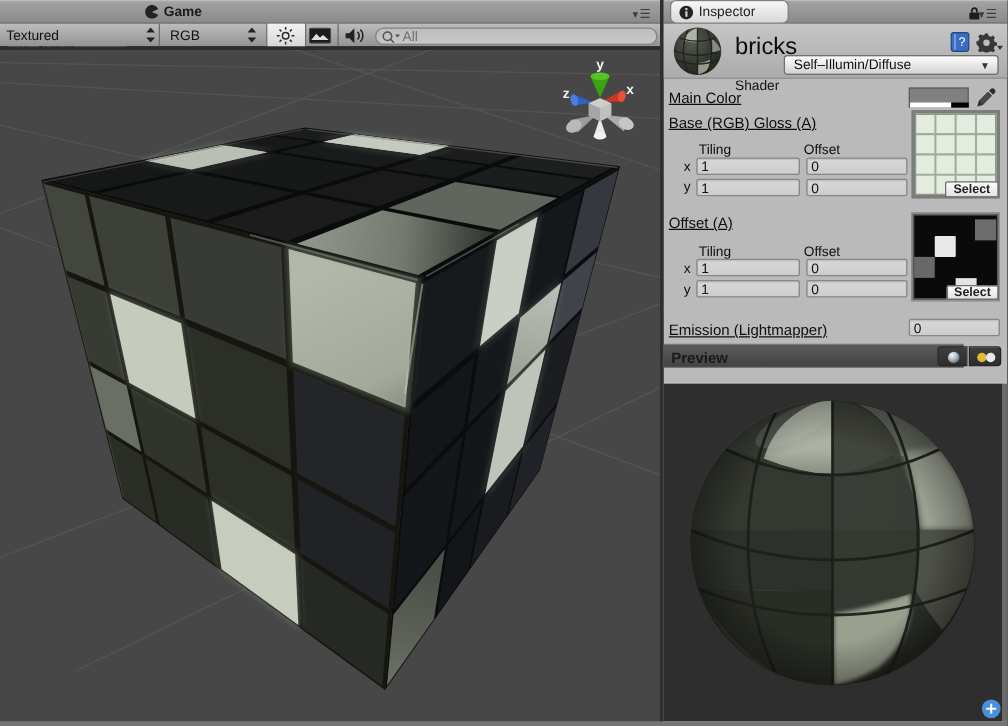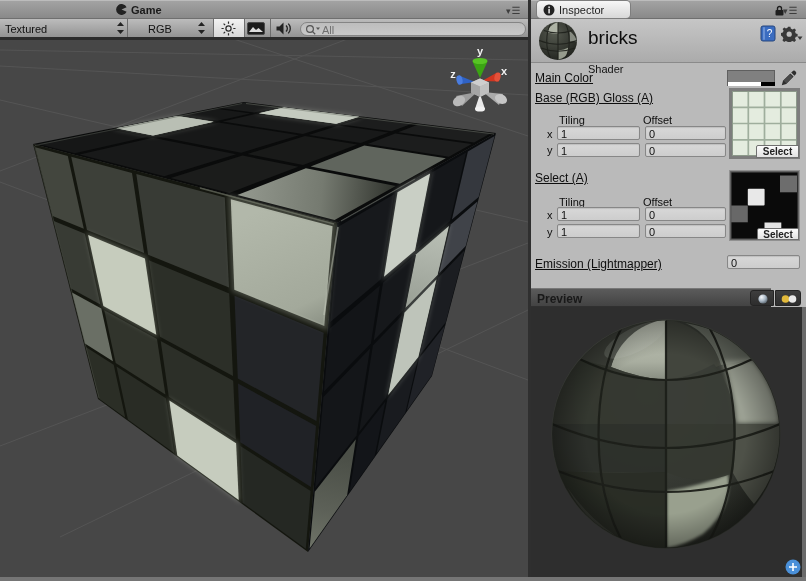--- a/index.html
+++ b/index.html
@@ -16,21 +16,21 @@
 .tsep{position:absolute;top:0;width:1px;height:18px;background:#6d6d6d;}
 .ddtext{position:absolute;top:4px;font-size:11px;color:#111;}
 .updown{position:absolute;top:3px;width:7px;height:12px;}
 
 #inspector{position:absolute;left:531px;top:0;width:275px;height:581px;background:#bababa;}
 #insphead{position:absolute;left:0;top:19px;width:275px;height:44px;background:linear-gradient(#c6c6c6,#ababab);border-bottom:1px solid #8a8a8a;}
 .lbl{position:absolute;font-size:12px;color:#0e0e0e;text-decoration:underline;}
 .slbl{position:absolute;font-size:11px;color:#0e0e0e;}
 .field{position:absolute;height:14px;background:linear-gradient(#d8d8d8,#cdcdcd);border:1px solid #878787;border-radius:2px;font-size:11px;color:#111;padding:1px 0 0 3px;box-shadow:inset 0 1px 1px rgba(0,0,0,0.12);}
 .selectbtn{position:absolute;background:linear-gradient(#fdfdfd,#e2e2e2);border:1px solid #707070;font-size:10px;font-weight:bold;color:#222;text-align:center;border-radius:2px 0 0 0;}
-#prevhead{position:absolute;left:0;top:288px;width:240px;height:19px;background:linear-gradient(#5b5b5b,#434343);border-top:1px solid #777;border-bottom:1px solid #303030;}
+#prevhead{position:absolute;left:0;top:275px;width:240px;height:19px;background:linear-gradient(#5b5b5b,#434343);border-top:1px solid #777;border-bottom:1px solid #303030;}
 #prevarea{position:absolute;left:0;top:307px;width:271px;height:270px;background:#2e2e2e;}
 </style></head>
 <body>
 <div id="page">
 
 <div class="tabbar" style="left:0;width:528px;">
   <div class="tab active" style="left:7px;width:94px;margin-top:28px;">
     <svg width="11" height="11" style="margin-right:4px" viewBox="0 0 11 11">
           <g stroke="#333" stroke-width="1">
             <path d="M3.5 0v11M7.5 0v11M0 3.5h11M0 7.5h11"></path>
@@ -42,21 +42,21 @@
         </svg>Game</div>
   <div class="paneicons" style="left:506px;">▾<span style="font-size:10px">☰</span></div>
 </div>
 
 <div id="toolbar">
   <div class="ddtext" style="left:5px;">Textured</div>
   <svg class="updown" style="left:117px;" viewBox="0 0 7 12">
         <path d="M3.5 0L7 4H0Z M3.5 12L0 8h7Z" fill="#222"></path>
       </svg>
   <div class="tsep" style="left:127px;"></div>
-  <div class="ddtext" style="left:148px;">RGB</div>
+  <div class="ddtext" style="left:136px;">RGB</div>
   <svg class="updown" style="left:198px;" viewBox="0 0 7 12">
         <path d="M3.5 0L7 4H0Z M3.5 12L0 8h7Z" fill="#222"></path>
       </svg>
   <div class="tsep" style="left:213px;"></div>
   <div class="abs" style="left:214px;top:0;width:30px;height:18px;background:linear-gradient(#f2f2f2,#d7d7d7);"></div>
   <svg class="abs" style="left:221px;top:2px;" width="15" height="15" viewBox="0 0 15 15">
         <g stroke="#2a2a2a" stroke-width="1.2">
           <circle cx="7.5" cy="7.5" r="2.6" fill="none"></circle>
           <path d="M7.5 0.5v2.2M7.5 12.3v2.2M0.5 7.5h2.2M12.3 7.5h2.2M2.6 2.6l1.5 1.5M10.9 10.9l1.5 1.5M12.4 2.6l-1.5 1.5M4.1 10.9l-1.5 1.5"></path>
         </g>
@@ -264,20 +264,21 @@
               <path d="M12.5 3 C7.5 12 7.5 28 12.5 37"></path>
               <path d="M27.5 3 C32.5 12 32.5 28 27.5 37"></path>
        <path d="M5.8 9.5 Q20 14.5 34.2 9.5"></path>
               <path d="M1.2 19.5 Q20 27 38.8 19.5"></path>
               <path d="M3 27 Q20 33.5 37 27"></path>
       </g>
      </g>
    </svg>
    <div class="abs" style="left:57px;top:8px;font-size:19px;color:#0c0c0c;">bricks</div>
    <div class="abs" style="left:57px;top:44px;font-size:11px;color:#141414;">Shader</div>
+   <div class="abs" style="left:96px;top:25px;width:172px;height:16px;background:linear-gradient(#fefefe,#d2d2d2);border:1px solid #707070;border-radius:3px;font-size:11px;color:#111;padding:1px 0 0 7px;">Self–Illumin/Diffuse<span style="position:absolute;right:6px;top:3px;font-size:8px;color:#333;">▼</span></div>
    <svg class="abs" style="left:229px;top:6px" width="17" height="17" viewBox="0 0 17 17">
           <rect x="1" y="1" width="14" height="15" rx="2" fill="#3a6cc0" stroke="#26477e"></rect>
           <path d="M4 2.2v12.6" stroke="#7ea3dd" stroke-width="1.4"></path>
           <text x="9.6" y="12" font-size="10" fill="#fff" text-anchor="middle" font-family="Liberation Sans">?</text>
         </svg>
    <svg class="abs" style="left:250px;top:7px" width="22" height="16" viewBox="0 0 22 16">
      <g fill="#383838">
             <path d="M7 0.8h2.4l0.4 1.8 1.8 0.8 1.7-1 1.7 1.7-1 1.7 0.8 1.8 1.8 0.4v2.4l-1.8 0.4-0.8 1.8 1 1.7-1.7 1.7-1.7-1-1.8 0.8-0.4 1.8H7l-0.4-1.8-1.8-0.8-1.7 1-1.7-1.7 1-1.7-0.8-1.8L0 9.4V7l1.8-0.4 0.8-1.8-1-1.7L3.3 1.4l1.7 1 1.8-0.8Z"></path>
           </g>
      <circle cx="8.2" cy="8.2" r="2.6" fill="#bdbdbd"></circle>
@@ -312,21 +313,21 @@
  </div>
  <div class="slbl" style="left:28px;top:114px;">Tiling</div>
  <div class="slbl" style="left:112px;top:114px;">Offset</div>
  <div class="slbl" style="left:16px;top:128px;">x</div>
  <div class="field" style="left:26px;top:126px;width:83px;">1</div>
  <div class="field" style="left:114px;top:126px;width:81px;">0</div>
  <div class="slbl" style="left:16px;top:144px;">y</div>
  <div class="field" style="left:26px;top:143px;width:83px;">1</div>
  <div class="field" style="left:114px;top:143px;width:81px;">0</div>
 
- <div class="lbl" style="left:4px;top:171px;">Select (A)</div>
+ <div class="lbl" style="left:4px;top:171px;">Offset (A)</div>
 
  <div class="abs" style="left:198px;top:170px;width:71px;height:71px;border:1px solid #909090;background:#6e6e6e;">
    <svg width="69" height="69" viewBox="0 0 69 69" style="position:absolute;left:0;top:0">
      <rect x="1" y="1" width="67" height="67" fill="#0a0a0a"></rect>
      <rect x="50" y="4.5" width="17" height="16.8" fill="#6d6d6d"></rect>
      <rect x="17.8" y="17.8" width="16.8" height="16.8" fill="#e8e8e8" rx="1"></rect>
      <rect x="1" y="34.5" width="16.8" height="16.8" fill="#686868"></rect>
      <rect x="34.5" y="51.5" width="16.8" height="16.5" fill="#e4e4e4"></rect>
      <rect x="1" y="1" width="67" height="67" fill="none" stroke="#555"></rect>
    </svg>

